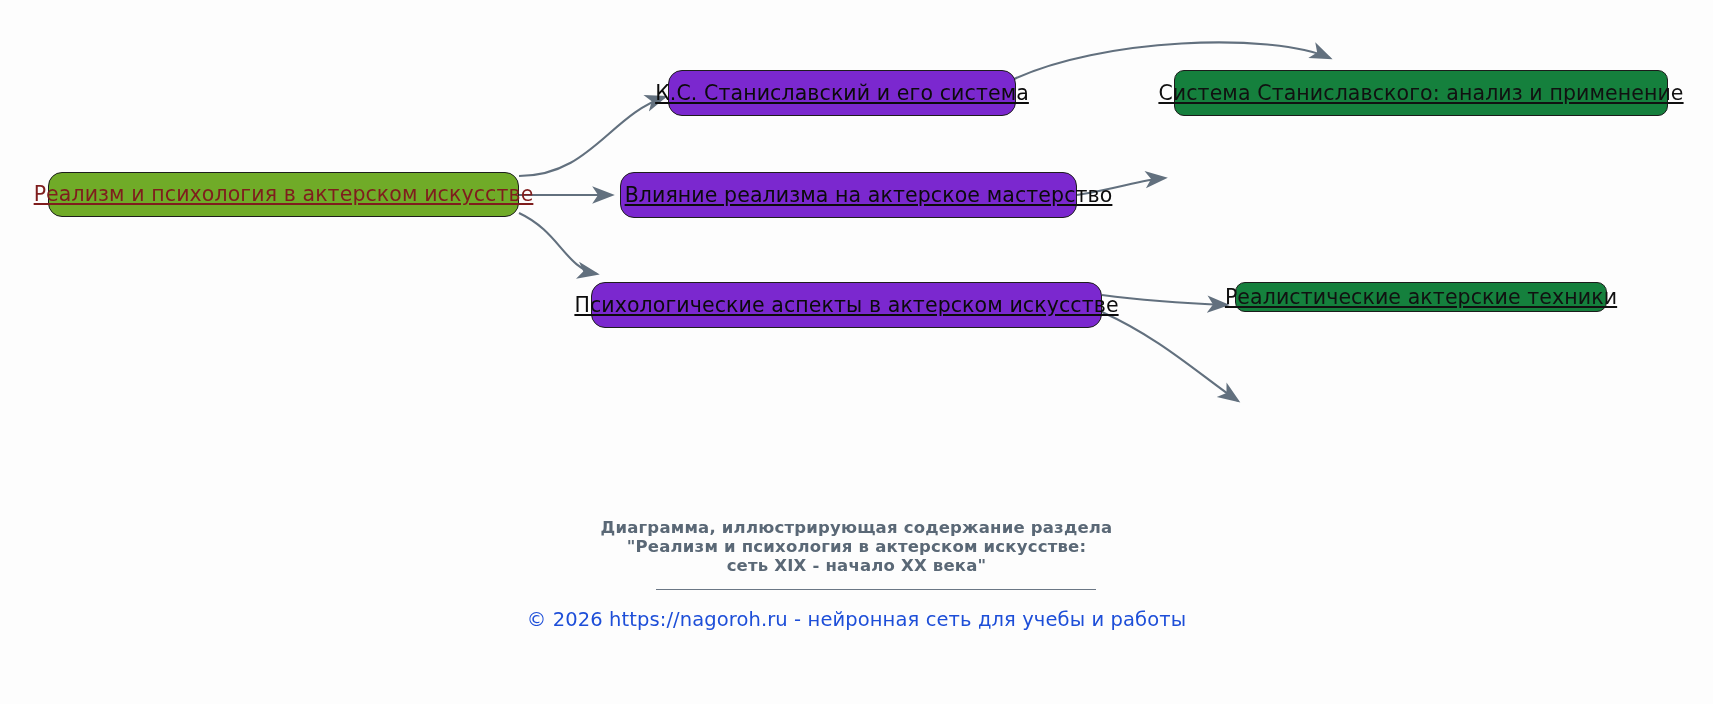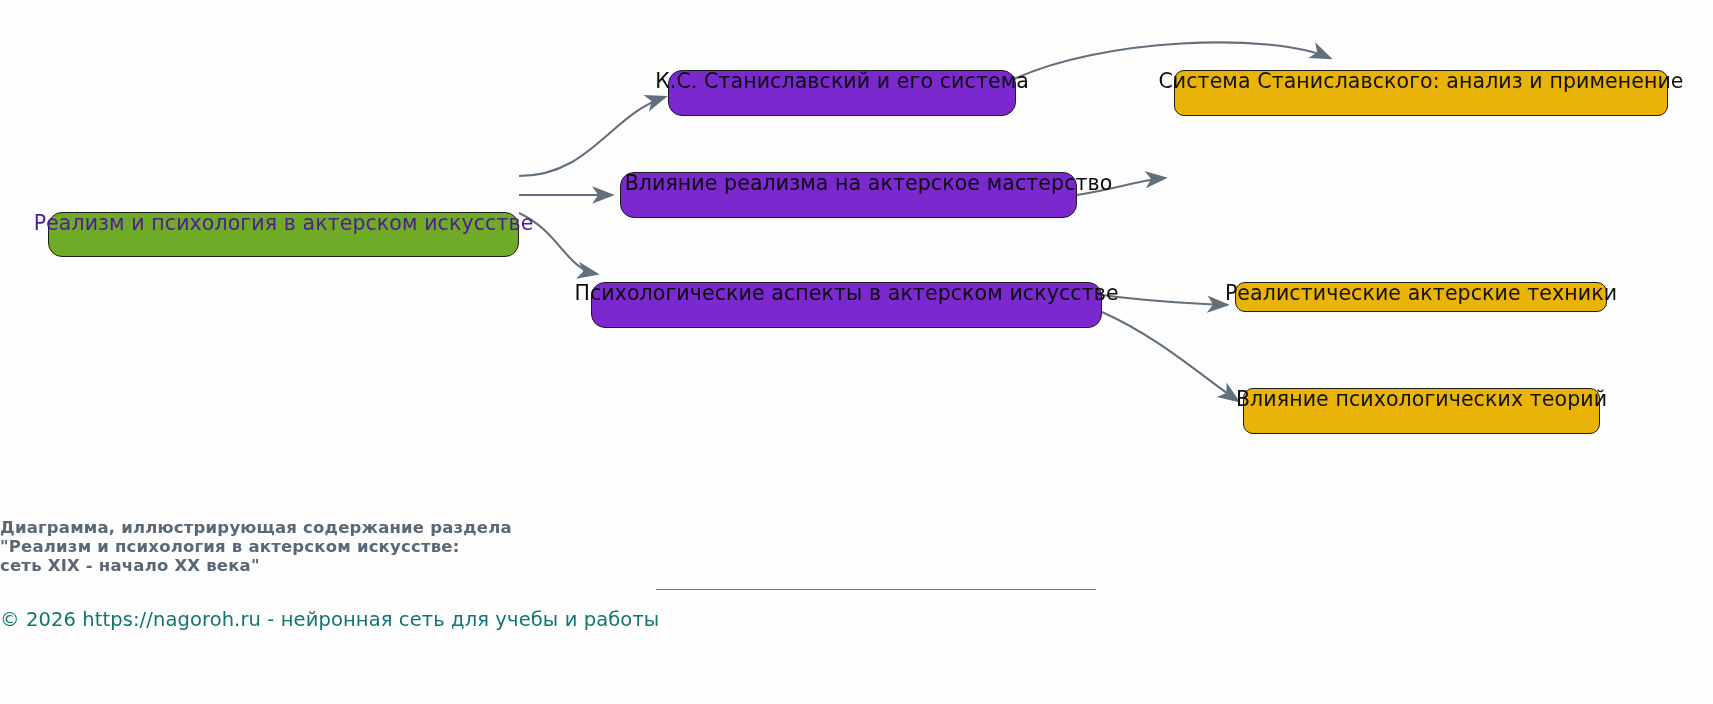--- a/index.html
+++ b/index.html
@@ -24,69 +24,72 @@
     position: absolute;
     left: 0; top: 0;
     width: 1713px;
     height: 704px;
     pointer-events: none;
   }
   .node {
     position: absolute;
     box-sizing: border-box;
     display: flex;
+    align-items: center;
     justify-content: center;
     border-radius: 14px;
     white-space: nowrap;
     font-size: 20.5px;
     line-height: 1;
     letter-spacing: 0.1px;
+    text-decoration: underline;
   }
   .node-root {
     background: #70ab28;
     border: 1.6px solid #1d1d1d;
-    color: #4c1d95;
-    margin-top: 40px;
+    color: #7f1d1d;
   }
   .node-branch {
     background: #7b28cf;
     border: 1.6px solid #1d1d1d;
     color: #0b0b0b;
   }
   .node-leaf {
-    background: #eab308;
+    background: #15803d;
     border: 1.8px solid #1b1b1b;
     color: #111111;
     border-radius: 10px;
   }
   .node-label {
     display: block;
     padding: 0 16px;
   }
   .caption {
     position: absolute;
     left: 0;
     width: 1713px;
+    text-align: center;
     color: #5a6876;
     font-weight: bold;
     font-size: 16.5px;
     line-height: 19px;
     letter-spacing: 0.2px;
   }
   .caption-line { display: block; }
   .divider {
     position: absolute;
     height: 0;
     border-top: 1.6px solid #6b7785;
   }
   .footer {
     position: absolute;
     left: 0;
     width: 1713px;
-    color: #0f766e;
+    text-align: center;
+    color: #1d4ed8;
     font-size: 19.5px;
     letter-spacing: 0.1px;
   }
 </style>
 </head>
 <body>
 
 <div id="canvas">
 
   <svg class="edges" viewBox="0 0 1713 704" width="1713" height="704" xmlns="http://www.w3.org/2000/svg">
@@ -129,23 +132,20 @@
 
   <div class="node node-leaf" style="left:1174px; top:70px; width:494px; height:46px;">
     <span class="node-label">Система Станиславского: анализ и применение</span>
   </div>
 
 
   <div class="node node-leaf" style="left:1235px; top:282px; width:372px; height:30px;">
     <span class="node-label">Реалистические актерские техники</span>
   </div>
 
-  <div class="node node-leaf" style="left:1243px; top:388px; width:357px; height:46px;">
-    <span class="node-label">Влияние психологических теорий</span>
-  </div>
 
   <div class="caption" style="top:518px;">
     <span class="caption-line">Диаграмма, иллюстрирующая содержание раздела</span>
     <span class="caption-line">"Реализм и психология в актерском искусстве:</span>
     <span class="caption-line">сеть XIX - начало XX века"</span>
   </div>
 
   <div class="divider" style="left:656px; top:589px; width:440px;"></div>
 
   <div class="footer" style="top:608px;">

